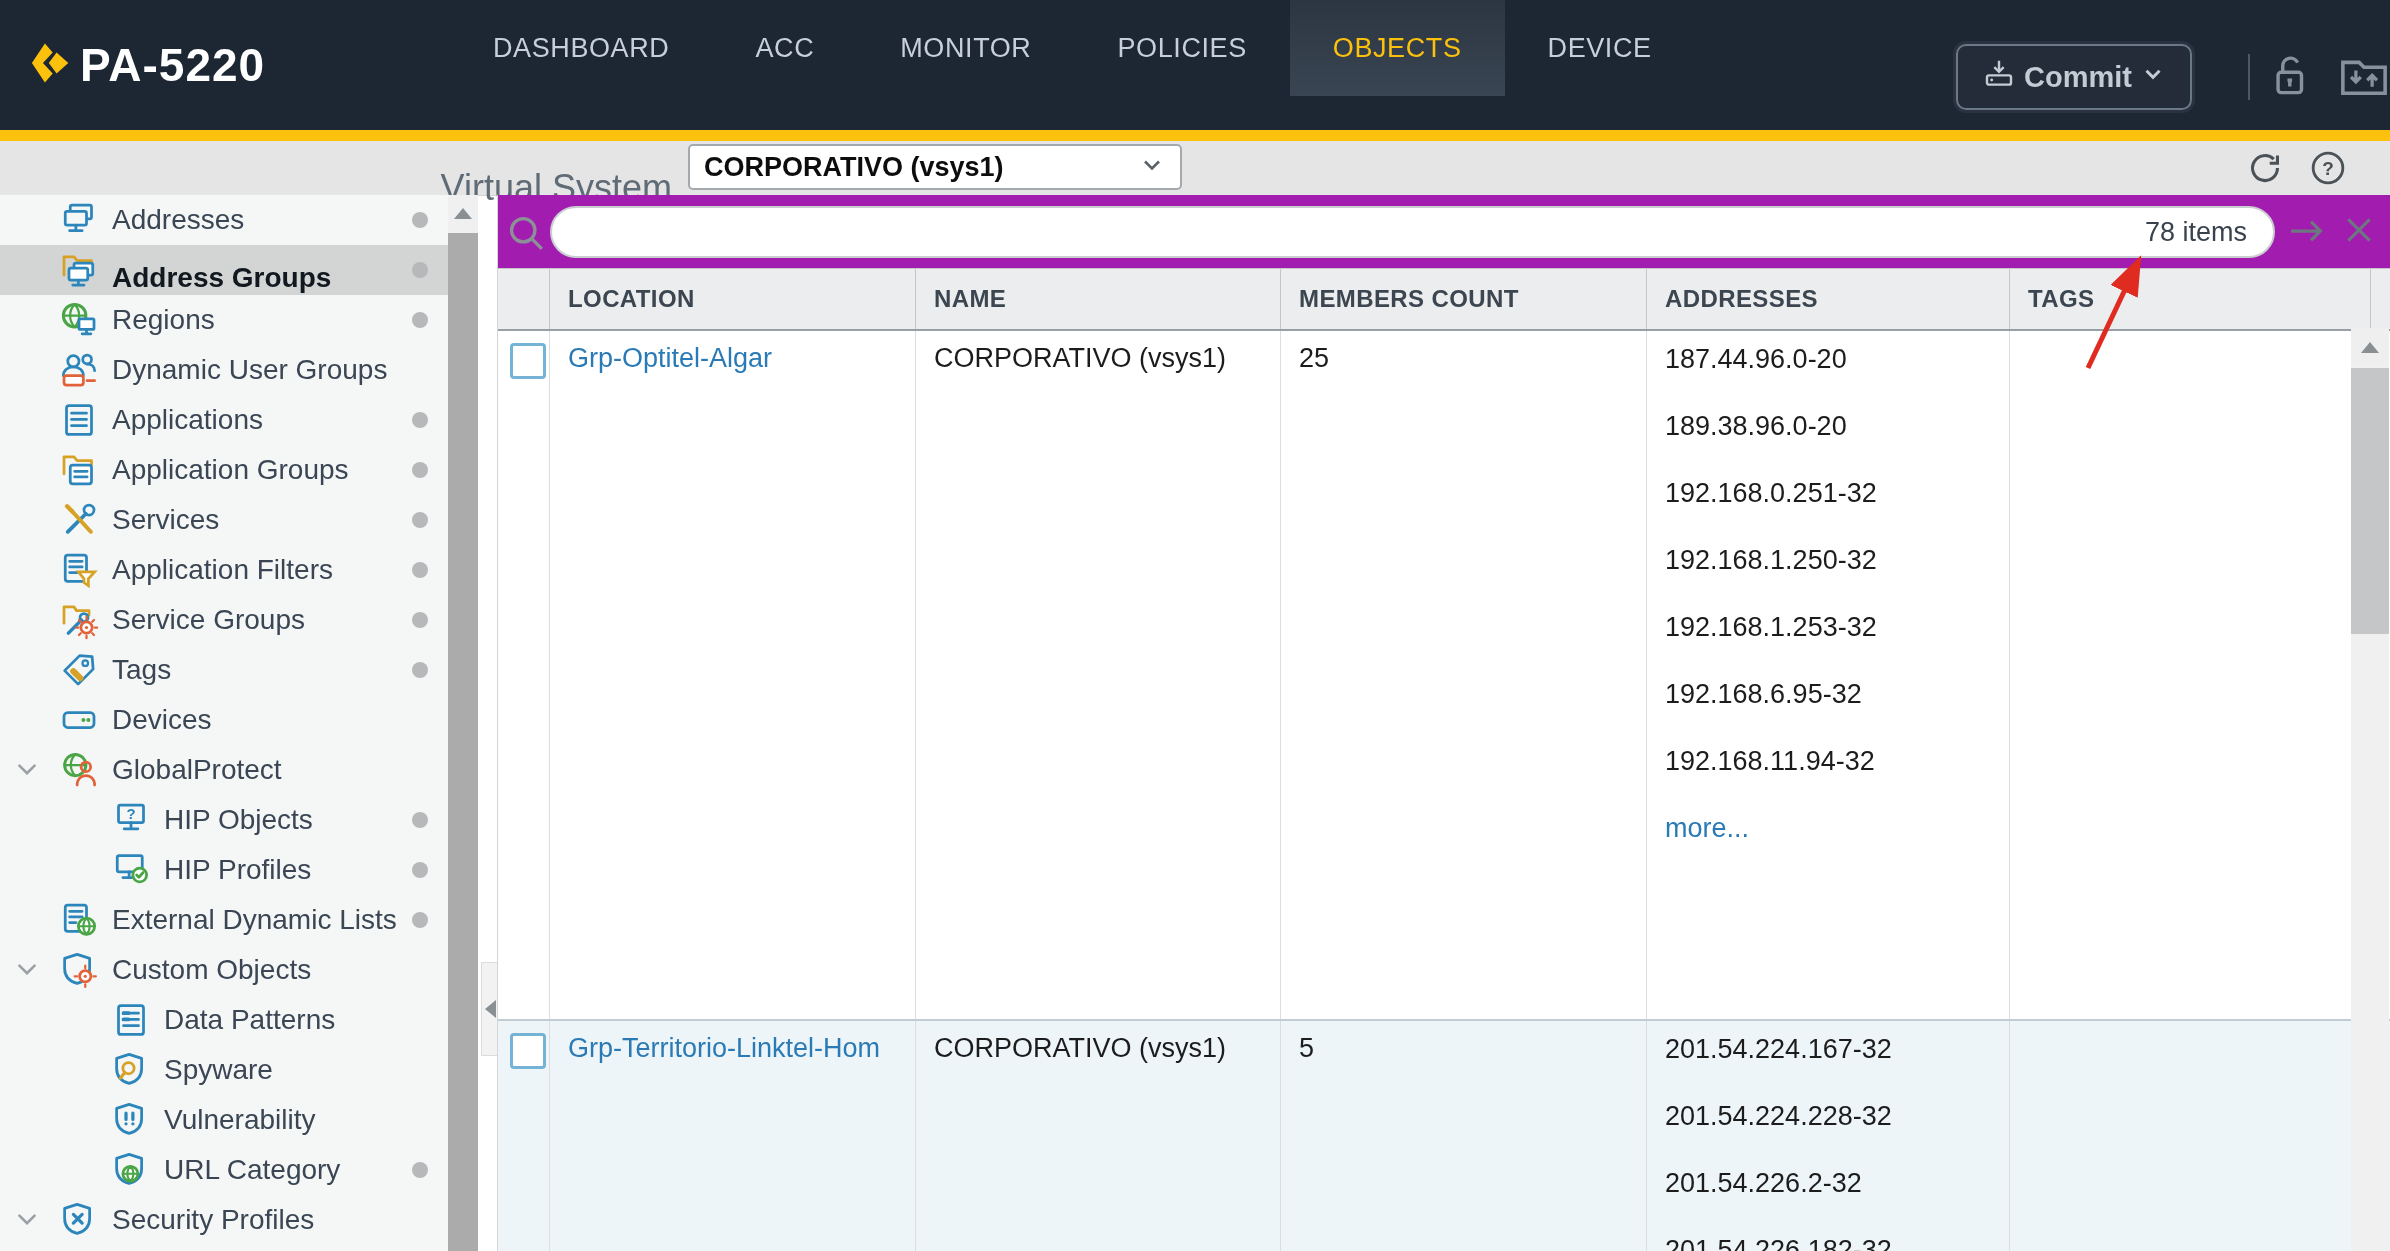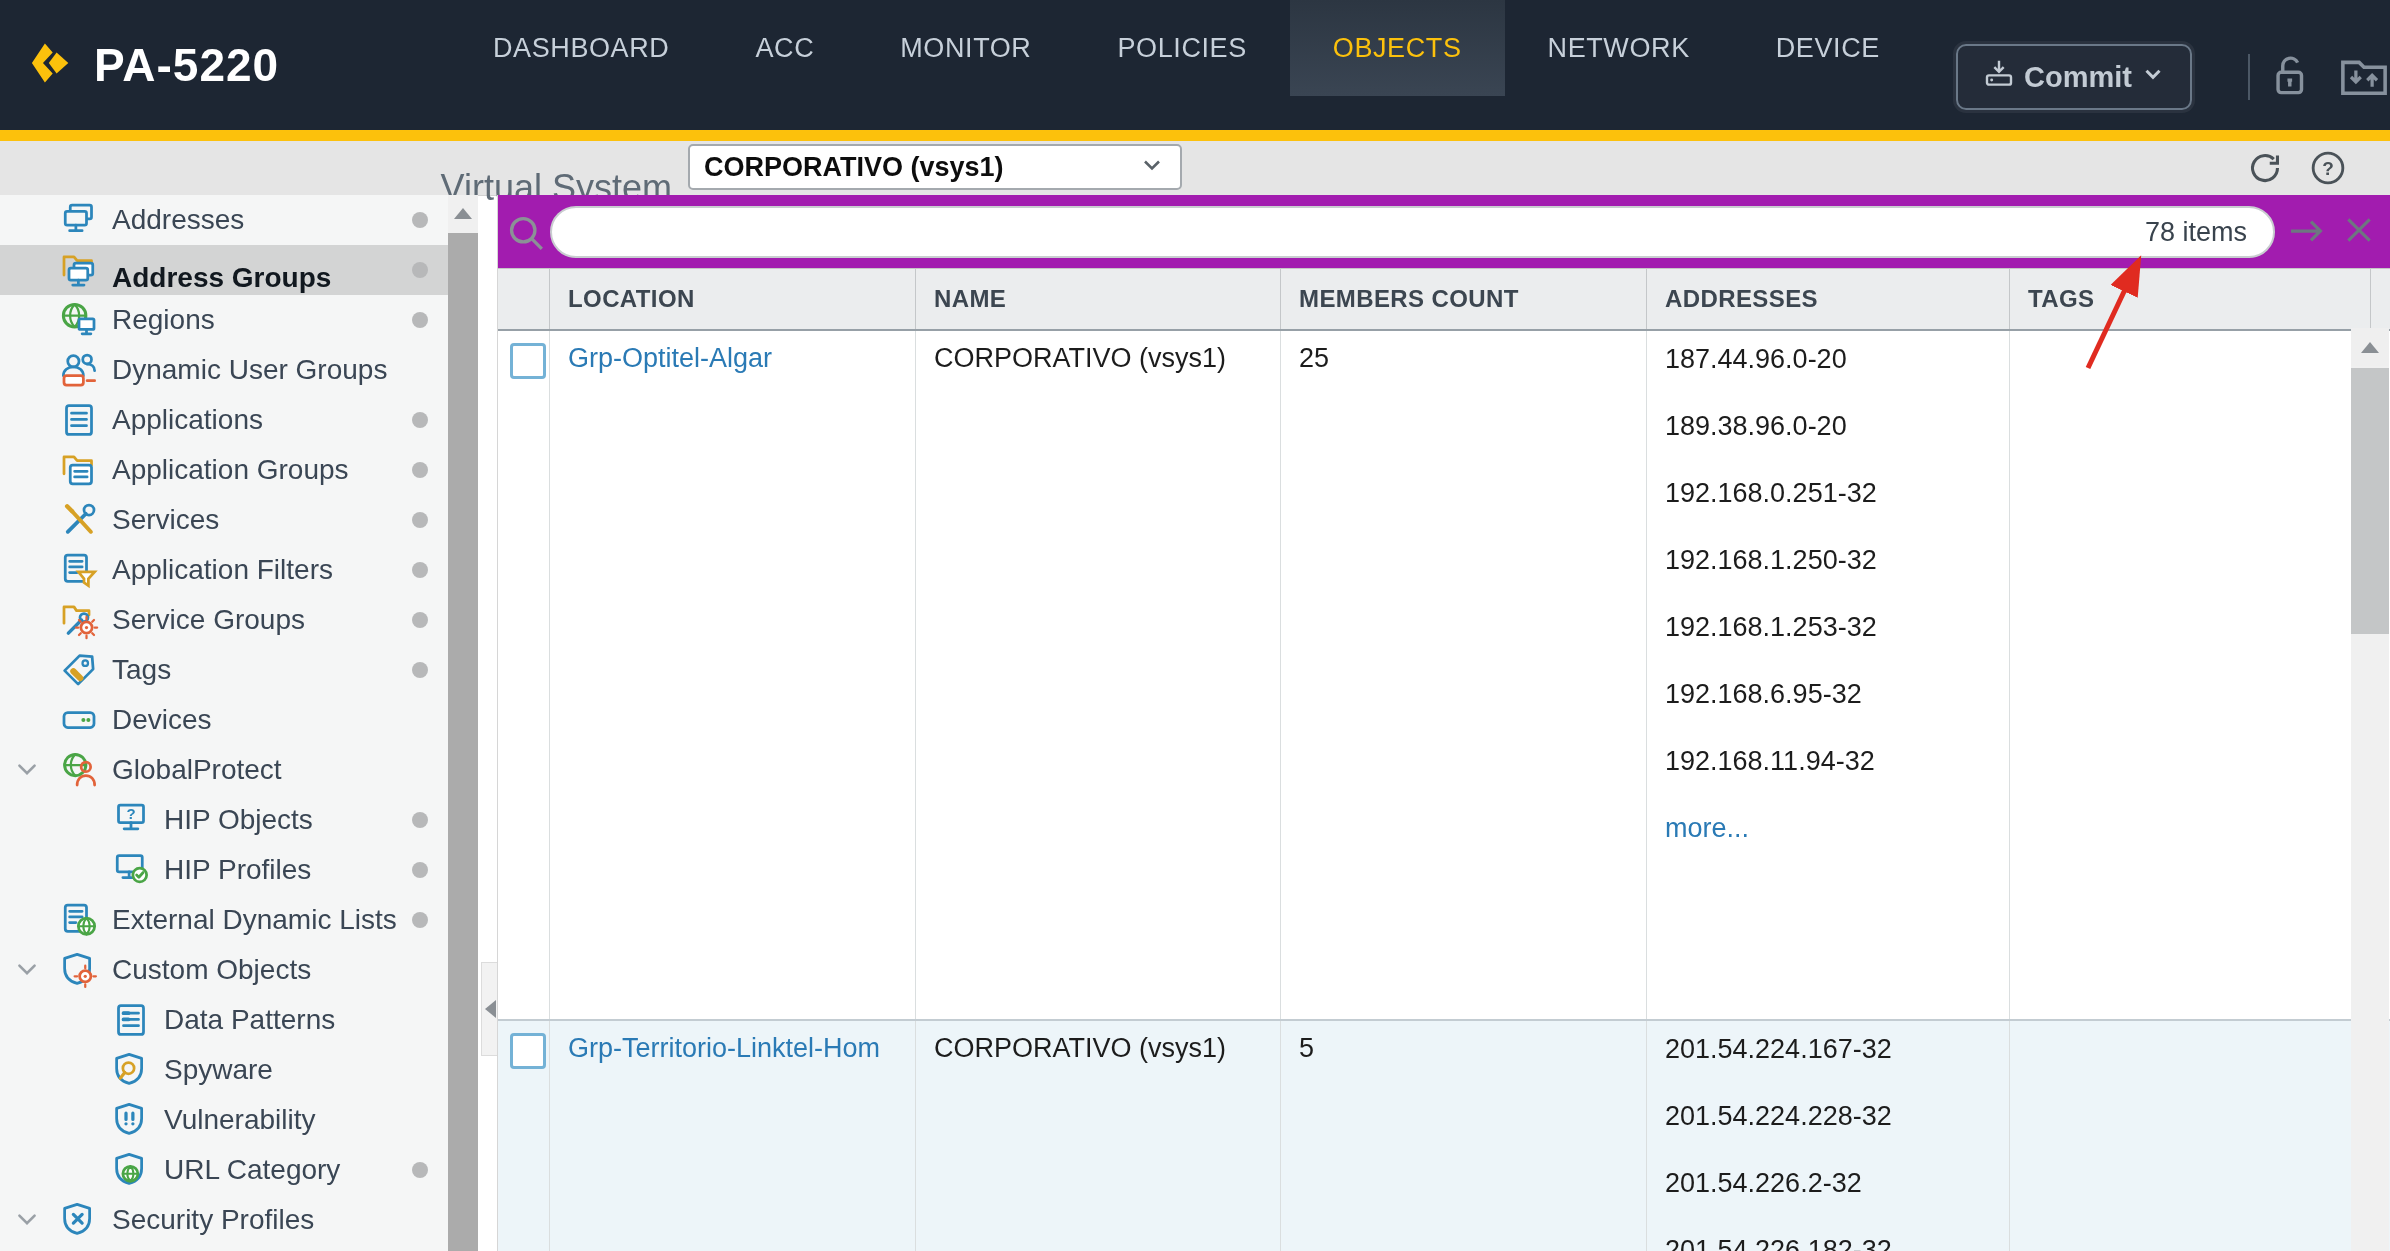--- a/index.html
+++ b/index.html
@@ -1,21 +1,21 @@
 <!DOCTYPE html>
 <html><head>
 <meta charset="utf-8">
 <style>
   html,body{margin:0;padding:0;}
   .screen{position:relative;width:2390px;height:1251px;background:#fff;overflow:hidden;
           font-family:"Liberation Sans",sans-serif;color:#222;}
 
   
   .topnav{position:absolute;left:0;top:0;width:2390px;height:130px;background:#1d2633;}
-  .logo{position:absolute;left:28px;top:0;height:130px;display:flex;align-items:center;gap:14px;}
+  .logo{position:absolute;left:28px;top:0;height:130px;display:flex;align-items:center;}
   .logo .brand{color:#fff;font-size:46px;font-weight:bold;letter-spacing:1px;}
   .navtabs{position:absolute;left:450px;top:0;height:96px;display:flex;}
   .navtab{display:flex;align-items:center;padding:0 43px;font-size:27px;letter-spacing:.6px;
           color:#c7d0da;cursor:pointer;white-space:nowrap;}
   .navtab.active{background:linear-gradient(#2c3642,#3a4553);color:#fcc10c;}
   .commit-btn{position:absolute;left:1956px;top:44px;width:232px;height:62px;border:2px solid #6a7888;
           border-radius:10px;display:flex;align-items:center;justify-content:center;gap:8px;
           color:#c3cbd4;font-size:29px;font-weight:bold;background:rgba(255,255,255,0.03);
           box-shadow:0 0 0 3px rgba(255,255,255,0.06);}
   .nav-divider{position:absolute;left:2248px;top:54px;width:2px;height:46px;background:#4c5866;}
@@ -108,21 +108,20 @@
         </svg>
       </span>
       <span class="brand">PA-5220</span>
     </div>
     <nav class="navtabs">
         <div class="navtab">DASHBOARD</div>
         <div class="navtab">ACC</div>
         <div class="navtab">MONITOR</div>
         <div class="navtab">POLICIES</div>
         <div class="navtab active">OBJECTS</div>
-        <div class="navtab">NETWORK</div>
         <div class="navtab">DEVICE</div>
       </nav>
     <div class="commit-btn">
       <span>
         <svg viewBox="0 0 24 24" width="34" height="32">
           <path d="M12 2v8M8.5 6.8l3.5 3.5 3.5-3.5" fill="none" stroke="#c3cbd4" stroke-width="1.8"></path>
           <rect x="3" y="13" width="18" height="7" rx="1.5" fill="none" stroke="#c3cbd4" stroke-width="1.8"></rect>
           <circle cx="6.5" cy="16.5" r="1.1" fill="#c3cbd4"></circle>
         </svg>
       </span>

